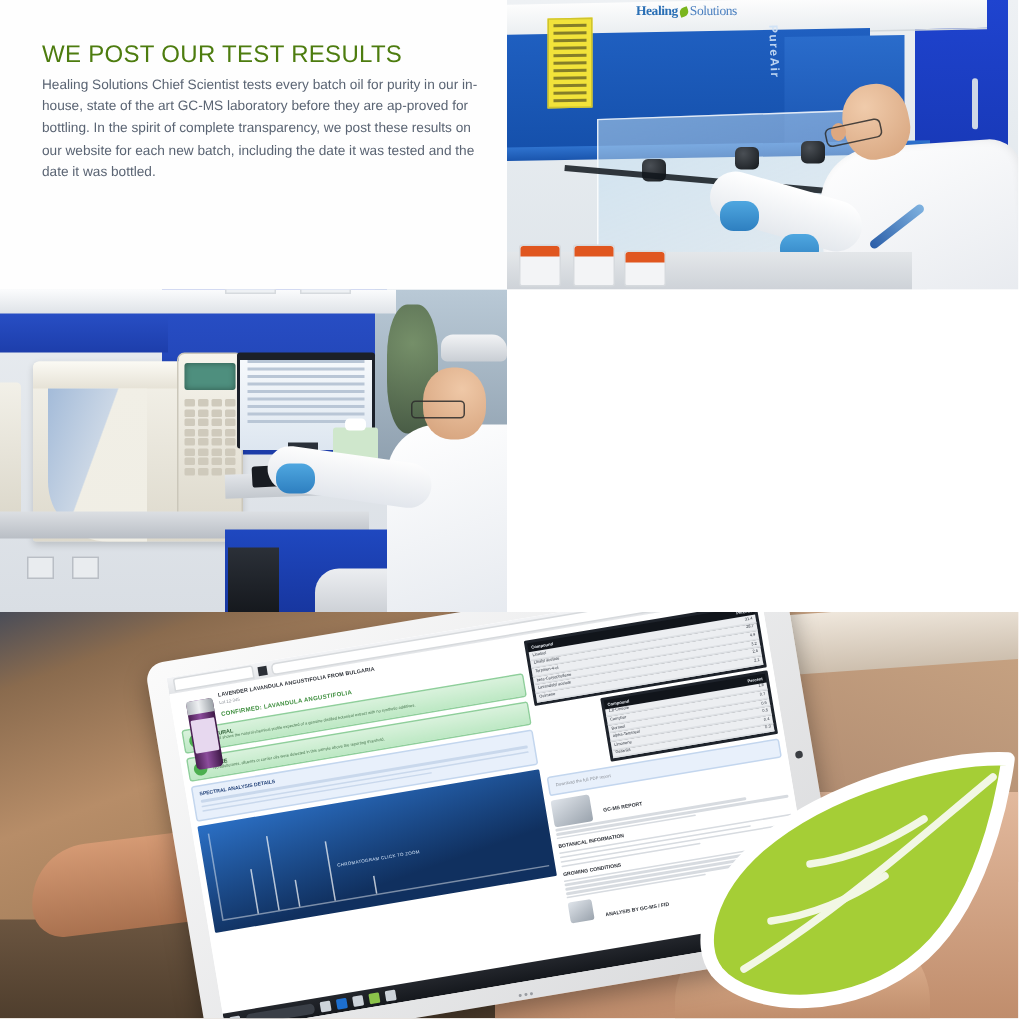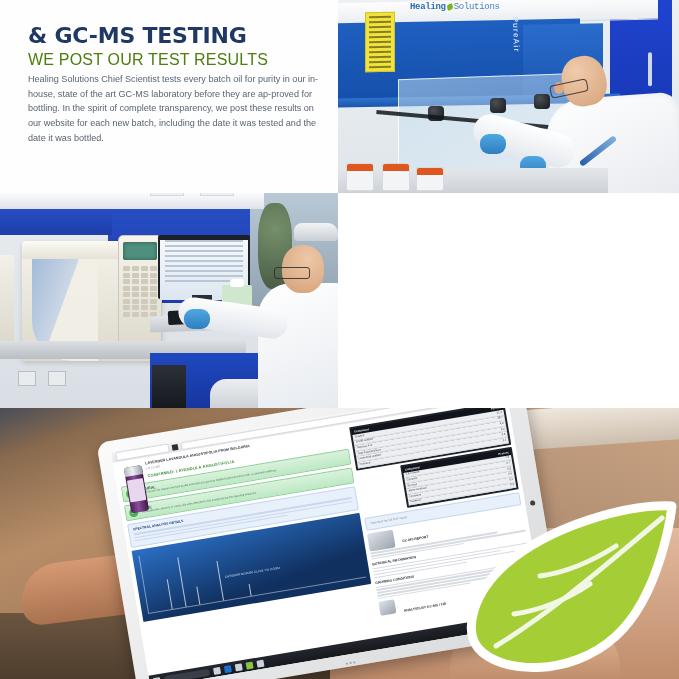--- a/index.html
+++ b/index.html
@@ -35,22 +35,22 @@
     margin:0;font-size:9.1px;line-height:1.62;color:#5a6473;
     font-family:"Liberation Sans",sans-serif;text-align:left;
   }
 
   
   .lab1{position:absolute;inset:0;background:
      linear-gradient(180deg,#eef1f4 0%,#e7ecf0 40%,#dfe5ea 100%);}
   .hoodtop{position:absolute;left:-10px;top:0;width:330px;height:22px;
      background:linear-gradient(180deg,#fdfdfd,#e9edf0);border-bottom:1px solid #d2d8dd;
      transform:skewY(-1.2deg);}
-  .hoodlogo{position:absolute;left:48px;top:2px;font-size:9px;font-weight:700;
-     color:#2a6fb5;letter-spacing:-0.3px;font-family:Liberation Mono, monospace;padding-left:24px;}
+  .hoodlogo{position:absolute;left:62px;top:2px;font-size:9px;font-weight:700;
+     color:#2a6fb5;letter-spacing:-0.3px;font-family:Liberation Serif, serif;padding-left:24px;}
   .hoodlogo .s{color:#4a7fbf;font-weight:400;}
   .leafdot{display:inline-block;width:6px;height:6px;border-radius:60% 0 60% 0;
      background:#7ab51d;transform:rotate(-20deg);margin:0 1px;vertical-align:-1px;}
   .hoodblue{position:absolute;left:-8px;top:21px;width:250px;height:78px;
      background:linear-gradient(180deg,#1f5fc0,#1550ab);transform:skewY(-1.1deg);}
   .hoodblue2{position:absolute;left:185px;top:24px;width:80px;height:72px;
      background:linear-gradient(180deg,#2a6ccb,#1b56b2);transform:skewY(-1deg);}
   .hoodshelf{position:absolute;left:-8px;top:96px;width:290px;height:9px;
      background:linear-gradient(180deg,#2f73cf,#1a55ad);transform:skewY(-1deg);}
   .yellowsign{position:absolute;left:27px;top:12px;width:28px;height:58px;
@@ -239,21 +239,20 @@
   
   .leaf{position:absolute;left:466px;top:498px;width:214px;height:181px;}
 </style>
 </head>
 <body>
 
 <div class="page">
 
   <div class="panel p-tl">
     <div class="txtwrap tl-txt">
-      <h1 class="hd">&amp; GC-MS TESTING</h1>
       <h2 class="sub">WE POST OUR TEST RESULTS</h2>
       <p class="body">Healing Solutions Chief Scientist tests every batch oil for purity in our in-house, state of the art GC-MS laboratory before they are ap-proved for bottling. In the spirit of complete transparency, we post these results on our website for each new batch, including the date it was tested and the date it was bottled.</p>
     </div>
   </div>
 
   <div class="panel p-tr">
     <div class="lab1">
       <div class="wall"></div>
       <div class="sidecab">
           <b></b>

